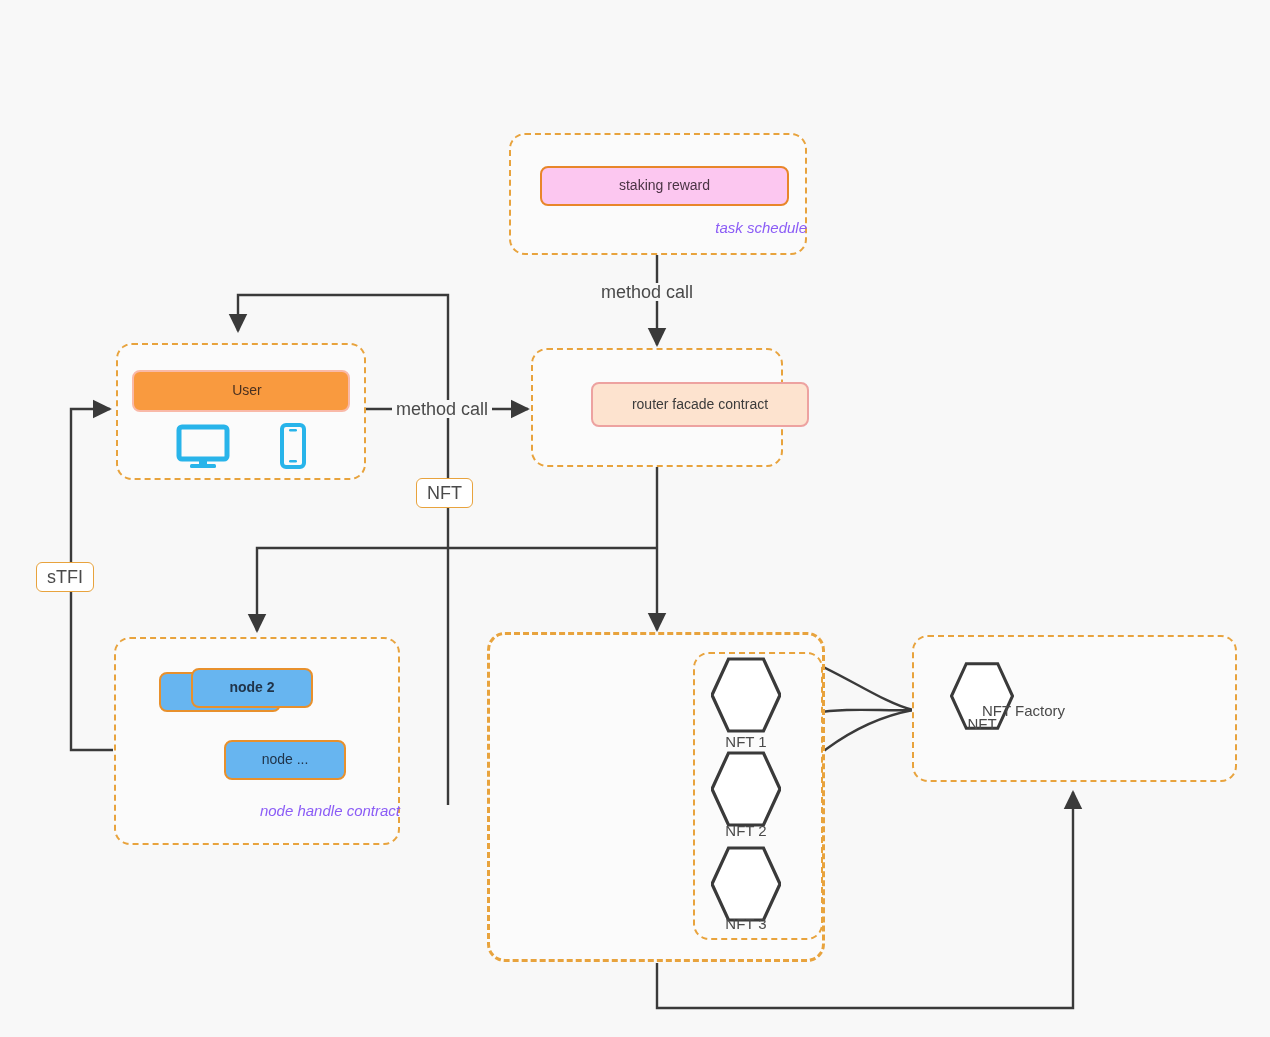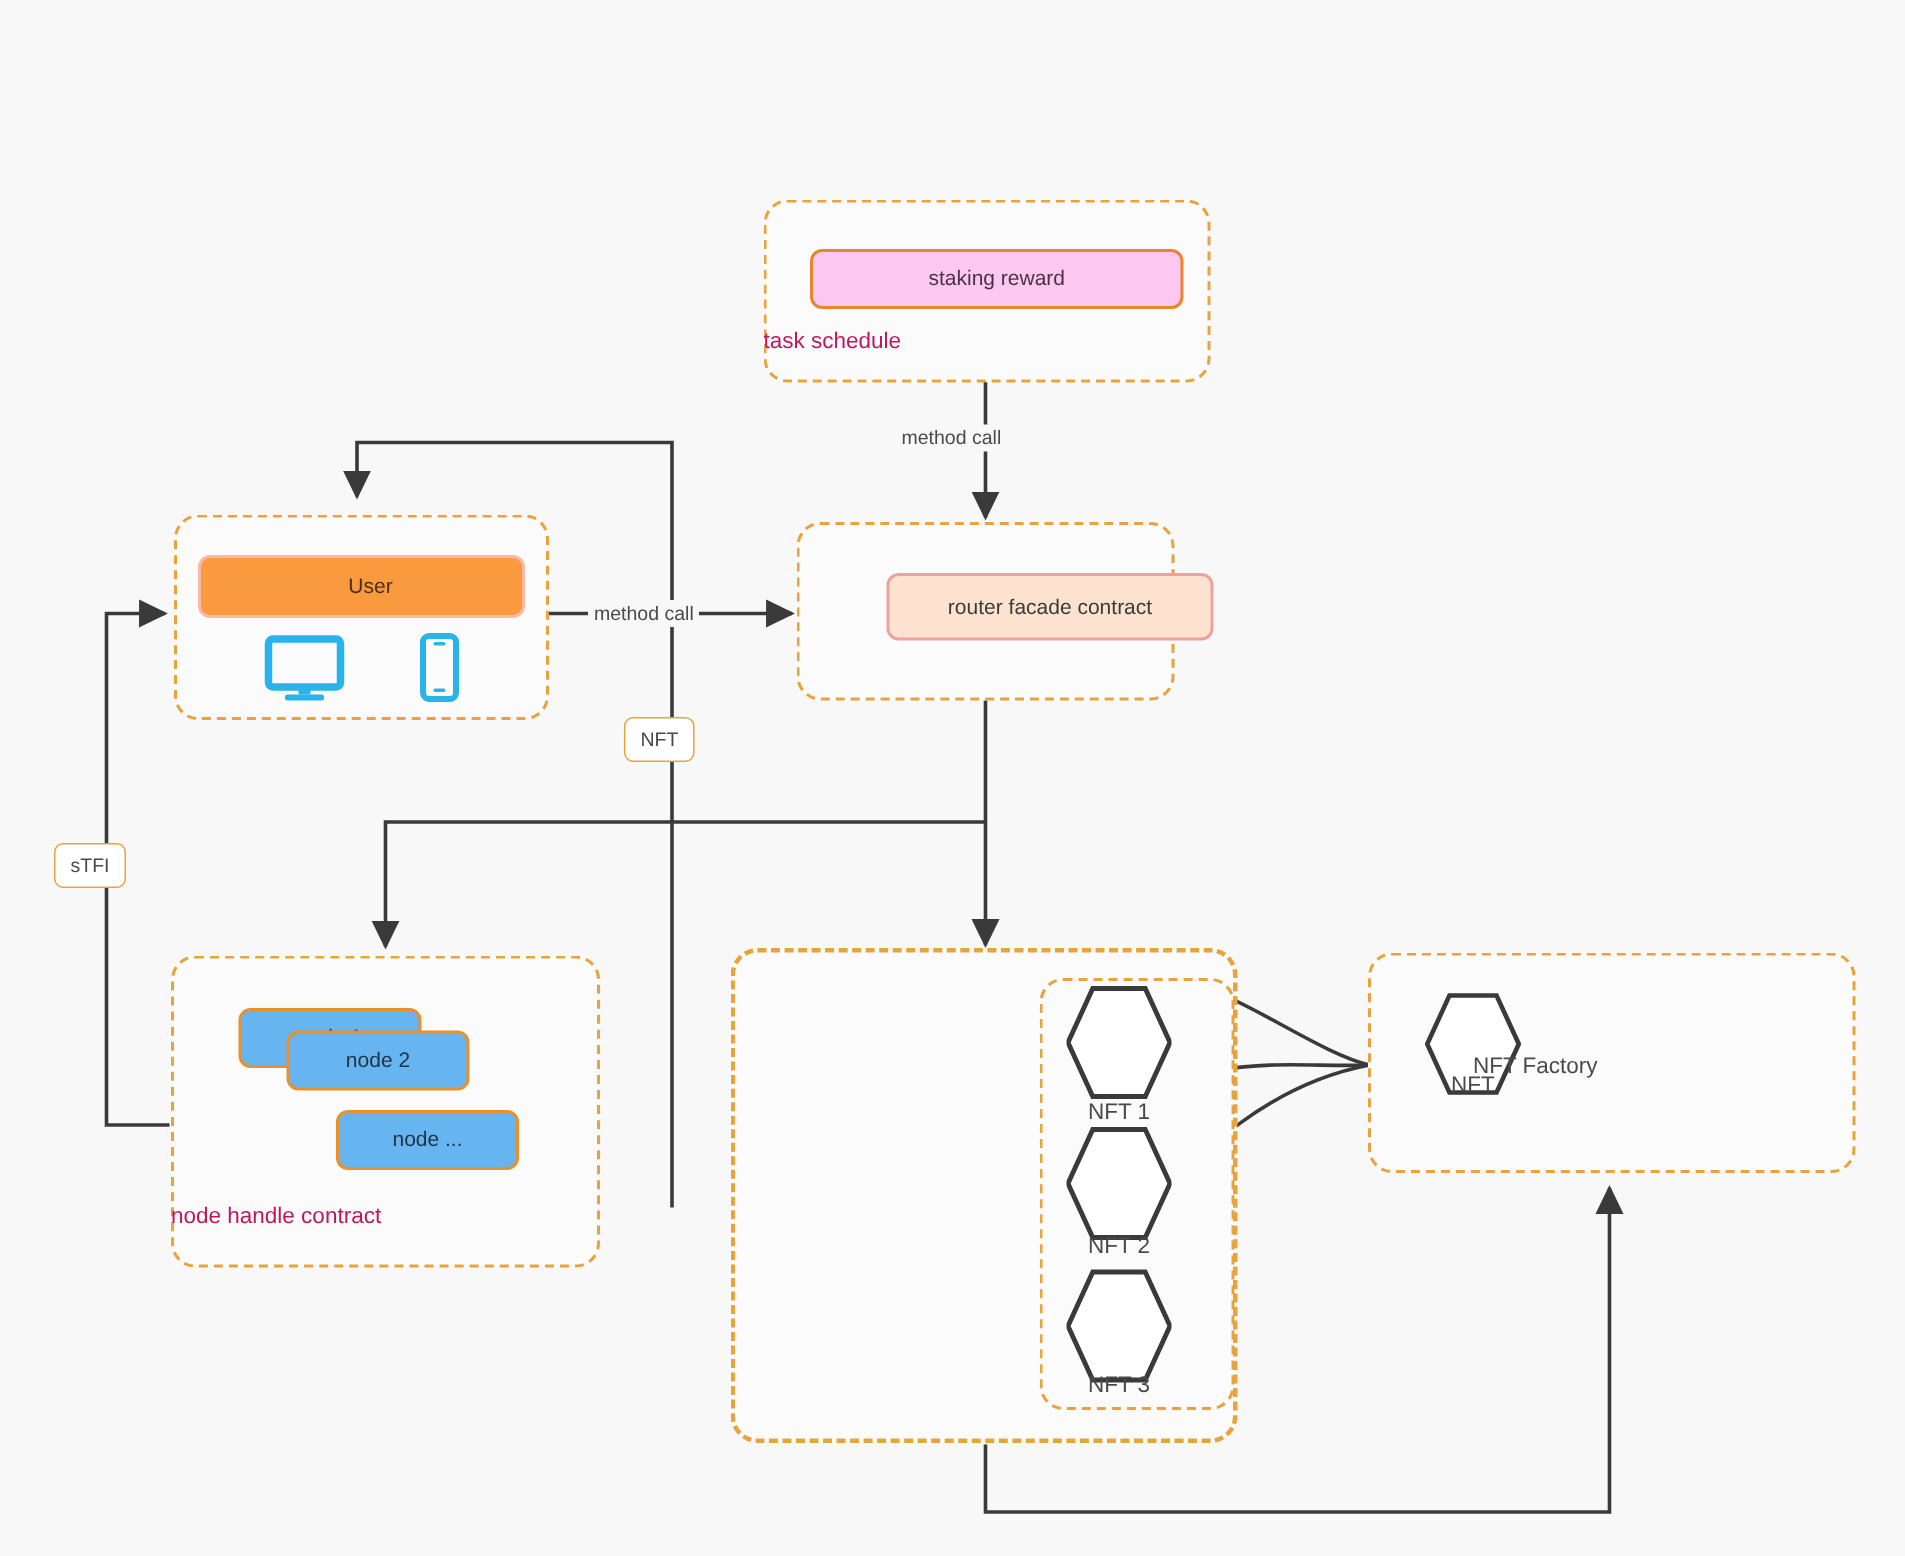--- a/index.html
+++ b/index.html
@@ -35,29 +35,30 @@
     line-height:1.25;
   }
   .node.pink{background:#fcc7f0;border:2px solid #e8862a;color:#4a3344;}
   .node.orange{background:#f99a3f;border:2px solid #f9b9a8;color:#4a3020;padding-left:12px;}
   .node.peach{background:#fde3cf;border:2px solid #eda2a0;color:#3b3b3b;}
   .node.blue{background:#67b5f0;border:2px solid #e8902c;color:#20344a;font-size:14px;}
 
   .caption{
     position:absolute;
     font-size:15px;
-    color:#be185d;
-    text-align:left;
+    color:#8b5cf6;
+    text-align:right;
     white-space:nowrap;
+    font-style:italic;
   }
 
   
   .edge-label{
     position:absolute;
-    font-size:13px;
+    font-size:18px;
     color:#4a4a4a;
     background:#f8f8f8;
     white-space:nowrap;
     text-align:center;
     padding:0 4px;
     line-height:18px;
   }
   .edge-label.boxed{
     background:#ffffff;
     border:1.6px solid #e8a33d;
@@ -124,21 +125,21 @@
         <rect x="12" y="37" width="8" height="2.4" rx="1.2" fill="#28b4ea"></rect>
       </svg>
     </span>
   </div>
 
   <div class="group" style="left:531px;top:348px;width:252px;height:119px;"></div>
   <div class="node peach" style="left:548px;top:382px;width:218px;height:45px;margin-left:43px;">router facade contract</div>
 
   <div class="group" style="left:114px;top:637px;width:286px;height:208px;"></div>
   <div class="node blue" style="left:159px;top:672px;width:122px;height:40px;">node 1</div>
-  <div class="node blue" style="left:191px;top:687px;width:122px;height:40px;">node 2</div>
+  <div class="node blue" style="left:191px;top:668px;width:122px;height:40px;font-weight:bold;">node 2</div>
   <div class="node blue" style="left:224px;top:740px;width:122px;height:40px;">node ...</div>
   <div class="caption" style="left:114px;top:802px;width:286px;">node handle contract</div>
 
   <div class="group thick" style="left:487px;top:632px;width:338px;height:330px;"></div>
 
   <div class="group" style="left:693px;top:652px;width:130px;height:288px;background:transparent;"></div>
 
 
   <span style="position:absolute;left:711px;top:656px;">
     <svg width="70" height="78" viewBox="0 0 70 78">

